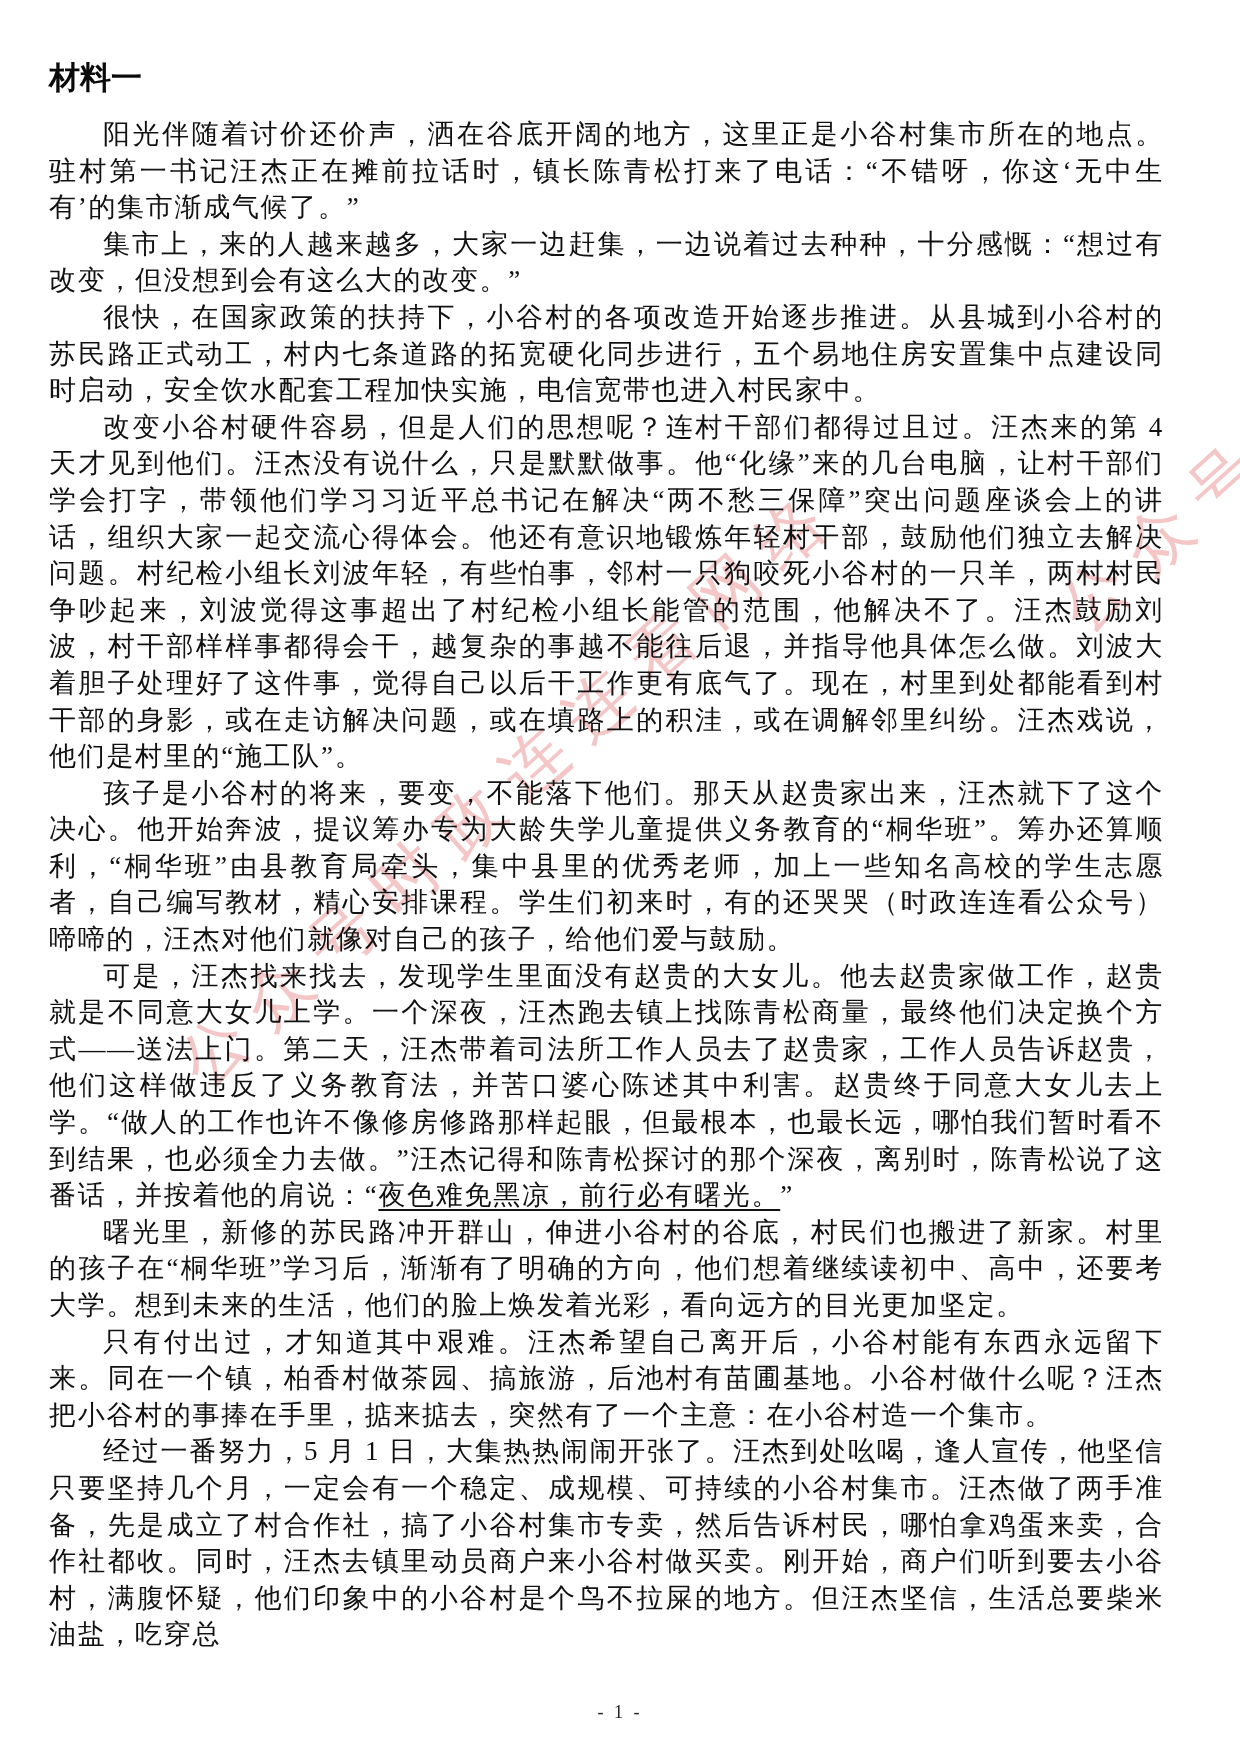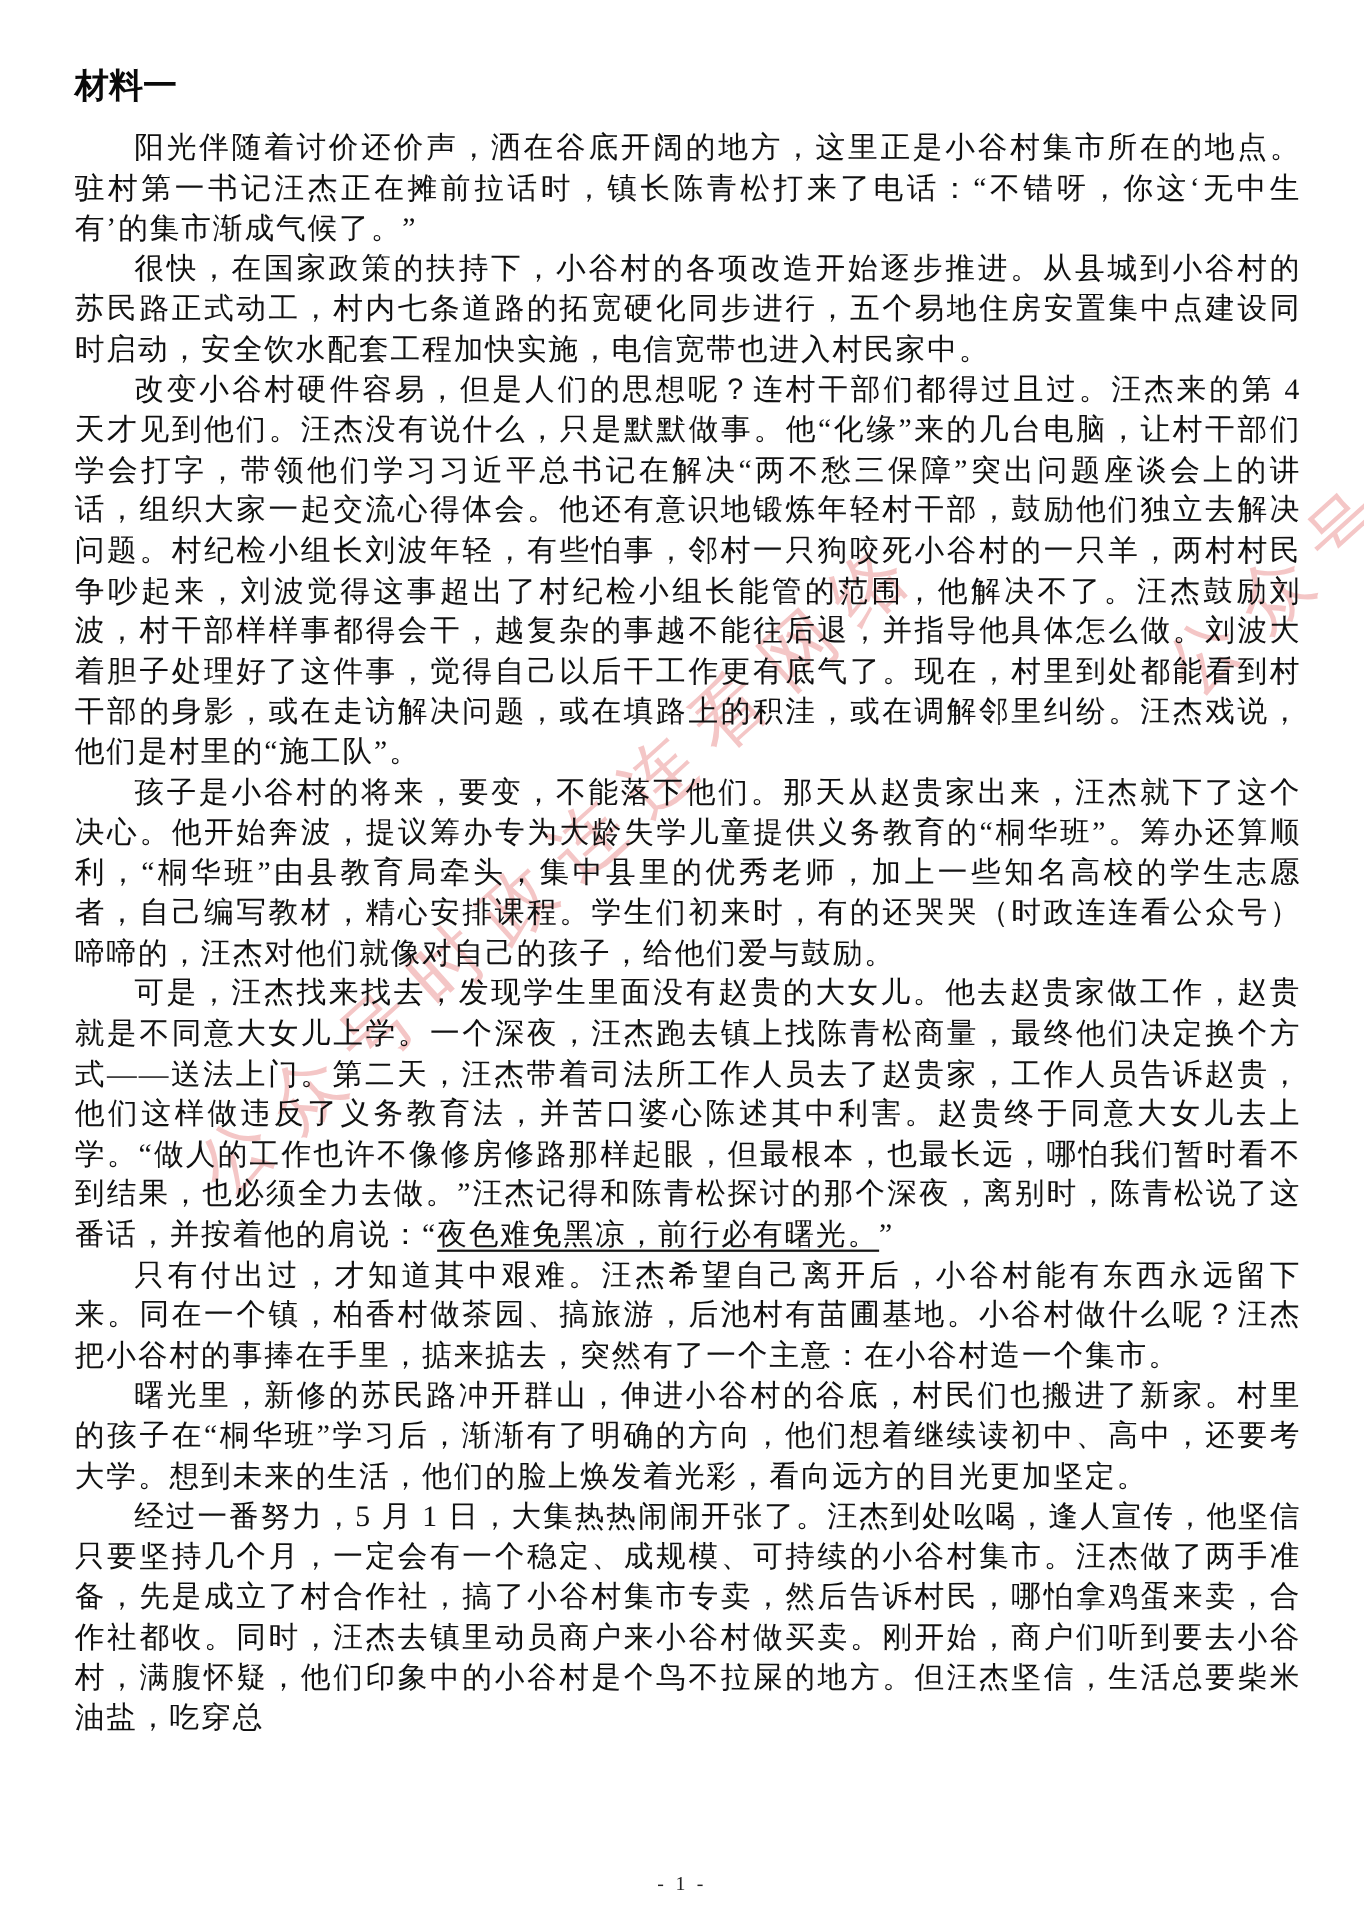--- a/index.html
+++ b/index.html
@@ -26,21 +26,21 @@
     transform: rotate(-42deg);
     transform-origin: 0 0;
     pointer-events: none;
     user-select: none;
   }
   .watermark.w1 { left: 160px; top: 1040px; }
   .watermark.w2 { left: 1040px; top: 585px; }
   .content {
     position: absolute;
     z-index: 1;
-    left: 68px; top: 60px;
+    left: 49px; top: 60px;
     width: 1115px;
   }
   .doc-title {
     margin: 0 0 20px 0;
     font-family: "Liberation Sans", "DejaVu Sans", sans-serif;
     font-weight: 700;
     font-size: 31px;
     line-height: 36px;
     color: #0a0a0a;
   }
@@ -73,27 +73,28 @@
 <div class="page">
 
   <div class="watermark w1">公众号时政连连看网络</div>
   <div class="watermark w2">公众号时政连连看网络</div>
 
   <div class="content">
     <h1 class="doc-title">材料一</h1>
 
     <div class="body-text">
       <p>阳光伴随着讨价还价声，洒在谷底开阔的地方，这里正是小谷村集市所在的地点。驻村第一书记汪杰正在摊前拉话时，镇长陈青松打来了电话：“不错呀，你这‘无中生有’的集市渐成气候了。”</p>
+      <p>集市上，来的人越来越多，大家一边赶集，一边说着过去种种，十分感慨：“想过有改变，但没想到会有这么大的改变。”</p>
       <p>很快，在国家政策的扶持下，小谷村的各项改造开始逐步推进。从县城到小谷村的苏民路正式动工，村内七条道路的拓宽硬化同步进行，五个易地住房安置集中点建设同时启动，安全饮水配套工程加快实施，电信宽带也进入村民家中。</p>
       <p>改变小谷村硬件容易，但是人们的思想呢？连村干部们都得过且过。汪杰来的第 4 天才见到他们。汪杰没有说什么，只是默默做事。他“化缘”来的几台电脑，让村干部们学会打字，带领他们学习习近平总书记在解决“两不愁三保障”突出问题座谈会上的讲话，组织大家一起交流心得体会。他还有意识地锻炼年轻村干部，鼓励他们独立去解决问题。村纪检小组长刘波年轻，有些怕事，邻村一只狗咬死小谷村的一只羊，两村村民争吵起来，刘波觉得这事超出了村纪检小组长能管的范围，他解决不了。汪杰鼓励刘波，村干部样样事都得会干，越复杂的事越不能往后退，并指导他具体怎么做。刘波大着胆子处理好了这件事，觉得自己以后干工作更有底气了。现在，村里到处都能看到村干部的身影，或在走访解决问题，或在填路上的积洼，或在调解邻里纠纷。汪杰戏说，他们是村里的“施工队”。</p>
       <p>孩子是小谷村的将来，要变，不能落下他们。那天从赵贵家出来，汪杰就下了这个决心。他开始奔波，提议筹办专为大龄失学儿童提供义务教育的“桐华班”。筹办还算顺利，“桐华班”由县教育局牵头，集中县里的优秀老师，加上一些知名高校的学生志愿者，自己编写教材，精心安排课程。学生们初来时，有的还哭哭（时政连连看公众号）啼啼的，汪杰对他们就像对自己的孩子，给他们爱与鼓励。</p>
       <p>
         <span>可是，汪杰找来找去，发现学生里面没有赵贵的大女儿。他去赵贵家做工作，赵贵就是不同意大女儿上学。一个深夜，汪杰跑去镇上找陈青松商量，最终他们决定换个方式——送法上门。第二天，汪杰带着司法所工作人员去了赵贵家，工作人员告诉赵贵，他们这样做违反了义务教育法，并苦口婆心陈述其中利害。赵贵终于同意大女儿去上学。“做人的工作也许不像修房修路那样起眼，但最根本，也最长远，哪怕我们暂时看不到结果，也必须全力去做。”汪杰记得和陈青松探讨的那个深夜，离别时，陈青松说了这番话，并按着他的肩说：“</span><span class="u">夜色难免黑凉，前行必有曙光。</span><span>”</span>
       </p>
+      <p>曙光里，新修的苏民路冲开群山，伸进小谷村的谷底，村民们也搬进了新家。村里的孩子在“桐华班”学习后，渐渐有了明确的方向，他们想着继续读初中、高中，还要考大学。想到未来的生活，他们的脸上焕发着光彩，看向远方的目光更加坚定。</p>
       <p>只有付出过，才知道其中艰难。汪杰希望自己离开后，小谷村能有东西永远留下来。同在一个镇，柏香村做茶园、搞旅游，后池村有苗圃基地。小谷村做什么呢？汪杰把小谷村的事捧在手里，掂来掂去，突然有了一个主意：在小谷村造一个集市。</p>
-      <p>曙光里，新修的苏民路冲开群山，伸进小谷村的谷底，村民们也搬进了新家。村里的孩子在“桐华班”学习后，渐渐有了明确的方向，他们想着继续读初中、高中，还要考大学。想到未来的生活，他们的脸上焕发着光彩，看向远方的目光更加坚定。</p>
       <p>经过一番努力，5 月 1 日，大集热热闹闹开张了。汪杰到处吆喝，逢人宣传，他坚信只要坚持几个月，一定会有一个稳定、成规模、可持续的小谷村集市。汪杰做了两手准备，先是成立了村合作社，搞了小谷村集市专卖，然后告诉村民，哪怕拿鸡蛋来卖，合作社都收。同时，汪杰去镇里动员商户来小谷村做买卖。刚开始，商户们听到要去小谷村，满腹怀疑，他们印象中的小谷村是个鸟不拉屎的地方。但汪杰坚信，生活总要柴米油盐，吃穿总</p>
     </div>
   </div>
 
   <div class="footer">- 1 -</div>
 
 </div>
 
 </body></html>

